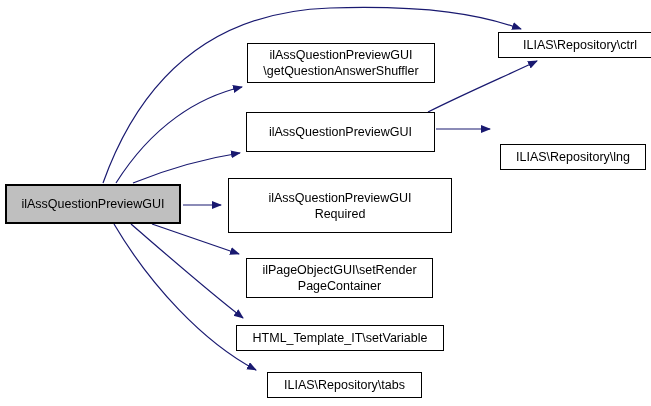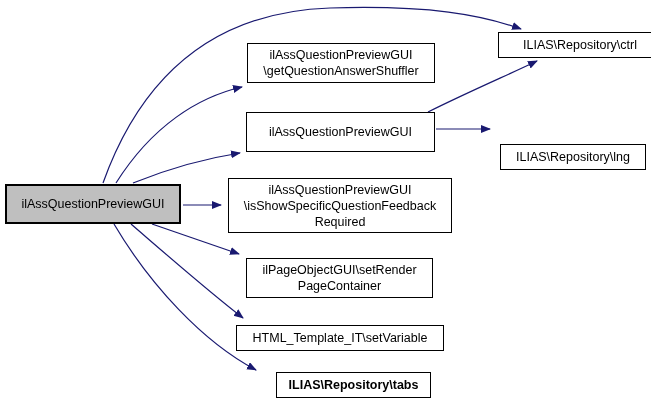--- a/index.html
+++ b/index.html
@@ -70,34 +70,33 @@
     <div>ilAssQuestionPreviewGUI</div>
     <div>\getQuestionAnswerShuffler</div>
   </div>
 
   <div class="node" style="left:246px; top:112px; width:189px; height:40px;">
     <div>ilAssQuestionPreviewGUI</div>
   </div>
 
   <div class="node" style="left:228px; top:178px; width:224px; height:55px;">
     <div>ilAssQuestionPreviewGUI</div>
-    <div>\isShowSpecificQuestionFeedback</div>
     <div>Required</div>
   </div>
 
   <div class="node" style="left:236px; top:325px; width:208px; height:26px;">
     <div>HTML_Template_IT\setVariable</div>
   </div>
 
   <div class="node" style="left:246px; top:258px; width:187px; height:40px;">
     <div>ilPageObjectGUI\setRender</div>
     <div>PageContainer</div>
   </div>
 
-  <div class="node" style="left:276px; top:372px; width:155px; height:26px;font-weight:bold;">
+  <div class="node" style="left:267px; top:372px; width:155px; height:26px;">
     <div>ILIAS\Repository\tabs</div>
   </div>
 
   <div class="node" style="left:498px; top:32px; width:164px; height:26px;">
     <div>ILIAS\Repository\ctrl</div>
   </div>
 
   <div class="node" style="left:500px; top:116px; width:146px; height:26px;margin-top:28px;">
     <div>ILIAS\Repository\lng</div>
   </div>

